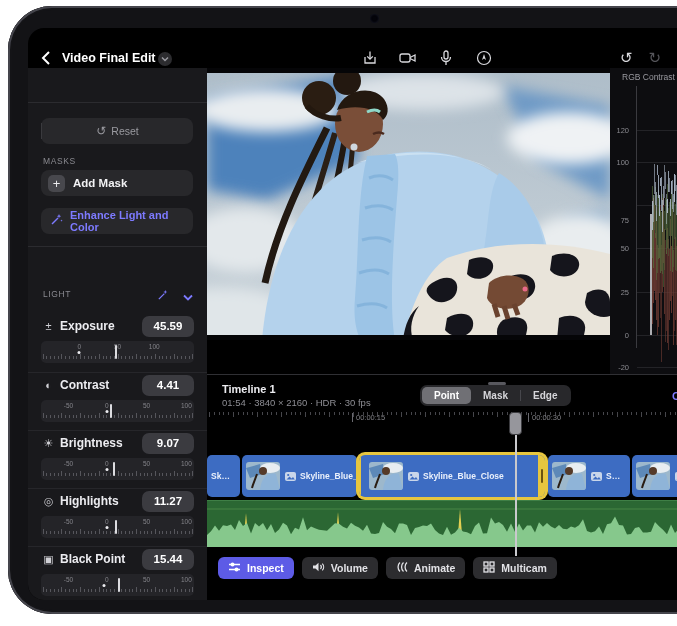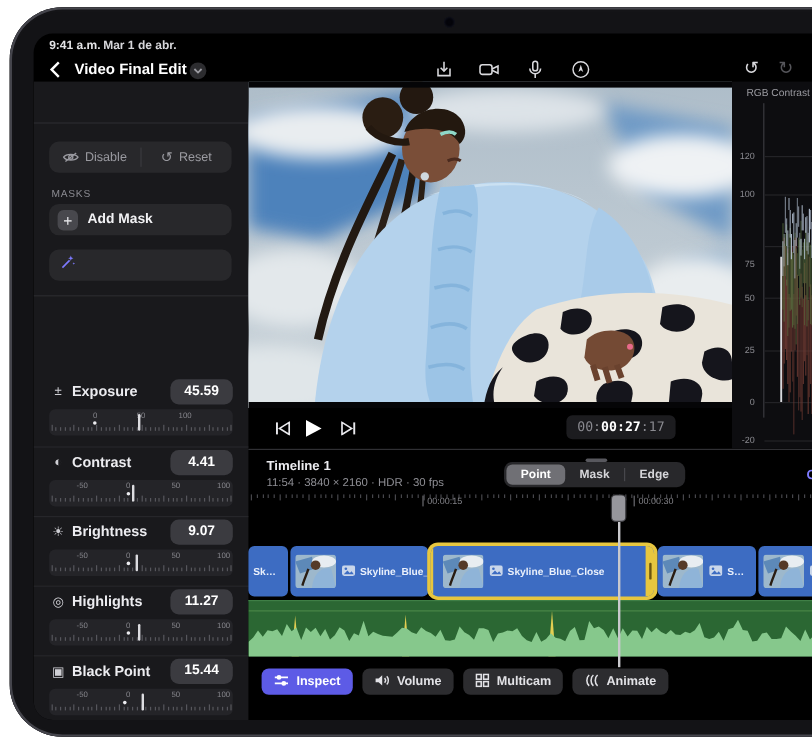--- a/index.html
+++ b/index.html
@@ -102,24 +102,20 @@
 </style>
 </head>
 <body>
 
 <div class="device">
   <div class="cam-dot"></div>
 </div>
 
 <div class="screen">
 
-  <div class="statusbar">
-    <span class="st-time">9:41 a.m.</span>
-    <span class="st-date">Mar 1 de abr.</span>
-  </div>
 
   <div class="titlebar">
     <span class="back-chev" style="left:12px">
       <svg width="14" height="16">
           <polyline points="9,2 3,8 9,14" fill="none" stroke="#fff" stroke-width="2"></polyline>
         </svg>
     </span>
     <span class="tb-title">Video Final Edit</span>
     <span class="tb-drop">
       <svg width="8" height="6">
@@ -157,28 +153,20 @@
     <div class="tb-right">
       <span class="glyph-btn">↺</span>
       <span class="glyph-btn glyph-dim">↻</span>
     </div>
   </div>
 
   <div class="panel">
     <div class="panel-div" style="top:34px"></div>
 
     <div class="pill2">
-      <div class="half">
-        <svg width="14" height="10" viewBox="0 0 14 10" fill="none" stroke="#9a9aa0" stroke-width="1.1">
-          <path d="M1,5 C3,1.8 11,1.8 13,5 C11,8.2 3,8.2 1,5 Z"></path>
-            <circle cx="7" cy="5" r="1.7"></circle>
-            <path d="M2.5,8.5 L11.5,1.5"></path>
-          </svg>
-        <span>Disable</span>
-      </div>
       <div class="sep"></div>
       <div class="half">
         <span style="font-size:12px">↺</span>
         <span>Reset</span>
       </div>
     </div>
 
     <div class="sec-label" style="top:88px">MASKS</div>
     <div class="btn-row" style="top:102px">
       <span class="plusbox">+</span>
@@ -186,23 +174,40 @@
     </div>
 
     <div class="btn-row enh" style="top:140px">
       <span style="margin:0 7px 0 9px">
         <svg width="13" height="13" viewBox="0 0 13 13" fill="none" stroke="#7d7aff" stroke-width="1.4">
           <path d="M2,11 L8,5"></path>
             <path d="M9,1 L9.6,2.6 L11.2,3.2 L9.6,3.8 L9,5.4 L8.4,3.8 L6.8,3.2 L8.4,2.6 Z" fill="#7d7aff" stroke="none"></path>
           <path d="M11.5,6.5 L11.8,7.3 L12.6,7.6 L11.8,7.9 L11.5,8.7 L11.2,7.9 L10.4,7.6 L11.2,7.3 Z" fill="#7d7aff" stroke="none"></path>
           </svg>
       </span>
+      <span class="lbl">Enhance Light and Color</span>
     </div>
     <div class="panel-div" style="top:178px"></div>
 
+    <div class="light-row">
+      <span class="sec-label" style="top:3px">LIGHT</span>
+      <div class="light-icons">
+        <span>
+          <svg width="12" height="12" viewBox="0 0 13 13" fill="none" stroke="#7d7aff" stroke-width="1.4">
+            <path d="M2,11 L8,5"></path>
+              <path d="M9,1 L9.6,2.6 L11.2,3.2 L9.6,3.8 L9,5.4 L8.4,3.8 L6.8,3.2 L8.4,2.6 Z" fill="#7d7aff" stroke="none"></path>
+            </svg>
+        </span>
+        <span>
+          <svg width="10" height="7">
+              <polyline points="1,1.5 5,5.5 9,1.5" fill="none" stroke="#7d7aff" stroke-width="1.8"></polyline>
+            </svg>
+        </span>
+      </div>
+    </div>
 
     <div id="sliders-container">
         <div class="slider-block first" style="top: 246px;">
           <span class="s-icon">±</span>
           <span class="s-name">Exposure</span>
           <span class="s-value">45.59</span>
           <div class="s-ruler">
             <span class="r-label" style="left:25%">0</span>
             <span class="r-label" style="left:50%">50</span>
             <span class="r-label" style="left:74%">100</span>
@@ -524,40 +529,20 @@
         </g>
         <path d="M282,215 C290,207 306,205 316,211 C325,217 323,232 312,238 C300,244 284,240 280,230 Z" fill="#744a34"></path>
         <path d="M287,236 L291,249 M297,238 L301,251 M307,236 L311,247" stroke="#6a422e" stroke-width="5"></path>
         <circle cx="318" cy="221" r="2.5" fill="#e86a8a"></circle>
       </g>
       <rect width="403" height="5" fill="#050507"></rect>
       <rect y="267" width="403" height="5" fill="#050507"></rect>
     </svg>
   </div>
 
-  <div class="transport">
-    <span class="tr-btn" style="left:18px">
-      <svg width="13" height="12" viewBox="0 0 13 12">
-          <rect x="1" y="1" width="1.6" height="10" fill="#e8e8ec"></rect>
-          <path d="M12,1 L4,6 L12,11 Z" fill="none" stroke="#e8e8ec" stroke-width="1.4"></path>
-        </svg>
-    </span>
-    <span class="tr-btn" style="left:44px">
-      <svg width="15" height="16" viewBox="0 0 15 16">
-          <path d="M1,1 L14,8 L1,15 Z" fill="#fff"></path>
-        </svg>
-    </span>
-    <span class="tr-btn" style="left:73px">
-      <svg width="13" height="12" viewBox="0 0 13 12">
-          <rect x="10.4" y="1" width="1.6" height="10" fill="#e8e8ec"></rect>
-          <path d="M1,1 L9,6 L1,11 Z" fill="none" stroke="#e8e8ec" stroke-width="1.4"></path>
-        </svg>
-    </span>
-    <span class="timecode"><span class="tc-dim">00:</span><span class="tc-hi">00:27</span><span class="tc-dim">:17</span></span>
-  </div>
   <div class="tr-sep"></div>
 
   <div class="scope">
     <span class="scope-title">RGB Contrast</span>
     <div class="scope-axis"></div>
     <div id="scope-marks">
         <span class="scope-tick" style="top:62px">120</span>
         <div class="scope-grid" style="top:62px"></div>
         <span class="scope-tick" style="top:94px">100</span>
         <div class="scope-grid" style="top:94px"></div>
@@ -647,21 +632,21 @@
         <rect x="44" y="136" width="1" height="66" fill="#566e3e" opacity="0.6203519456183314"></rect>
         <rect x="44" y="107" width="1" height="16" fill="#b9c6d8" opacity="0.6213401407568437"></rect>
         <rect x="45" y="178" width="1" height="99" fill="#6e3a32" opacity="0.5992804998994249"></rect>
         <rect x="45" y="132" width="1" height="71" fill="#566e3e" opacity="0.45811844065697793"></rect>
         <rect x="45" y="117" width="1" height="30" fill="#b9c6d8" opacity="0.6097960673783888"></rect>
       </svg>
   </div>
 
   <div class="tl-handle"></div>
   <span class="tl-name">Timeline 1</span>
-  <span class="tl-meta">11:54 · 3840 × 2160 · HDR · 30 fps</span>
+  <span class="tl-meta">01:54 · 3840 × 2160 · HDR · 30 fps</span>
   <div class="modes" id="modes">
       <div class="mode active">Point</div>
       <div class="mode">Mask</div>
       <div class="mode-sep"></div>
       <div class="mode">Edge</div>
     </div>
   <span class="cut-partial">C</span>
 
   <div class="ruler" id="ruler">
       <span class="tk" style="left:2.0px;height:5px"></span>
@@ -875,30 +860,30 @@
       <div class="tl-btn">
         <span><svg width="13" height="12" viewBox="0 0 13 12" fill="none" stroke="currentColor" stroke-width="1.2">
             <path d="M1,4.5 L3.5,4.5 L6.5,1.8 L6.5,10.2 L3.5,7.5 L1,7.5 Z" fill="currentColor" stroke="none"></path>
             <path d="M8.5,4 a3,3 0 0 1 0,4"></path>
             <path d="M10.3,2.6 a5,5 0 0 1 0,6.8"></path>
           </svg></span>
         <span>Volume</span>
       </div>
       <div class="tl-btn">
         <span><svg width="12" height="12" viewBox="0 0 12 12" fill="none" stroke="currentColor" stroke-width="1.3">
+            <path d="M4,1.5 C1.4,3.5 1.4,8.5 4,10.5"></path>
+            <path d="M7.5,1.5 C4.9,3.5 4.9,8.5 7.5,10.5"></path>
+            <path d="M11,1.5 C8.4,3.5 8.4,8.5 11,10.5"></path>
+          </svg></span>
+        <span>Animate</span>
+      </div>
+      <div class="tl-btn">
+        <span><svg width="12" height="12" viewBox="0 0 12 12" fill="none" stroke="currentColor" stroke-width="1.3">
             <rect x="1" y="1" width="4" height="4"></rect>
             <rect x="7" y="1" width="4" height="4"></rect>
             <rect x="1" y="7" width="4" height="4"></rect>
             <rect x="7" y="7" width="4" height="4"></rect>
           </svg></span>
         <span>Multicam</span>
       </div>
-      <div class="tl-btn">
-        <span><svg width="12" height="12" viewBox="0 0 12 12" fill="none" stroke="currentColor" stroke-width="1.3">
-            <path d="M4,1.5 C1.4,3.5 1.4,8.5 4,10.5"></path>
-            <path d="M7.5,1.5 C4.9,3.5 4.9,8.5 7.5,10.5"></path>
-            <path d="M11,1.5 C8.4,3.5 8.4,8.5 11,10.5"></path>
-          </svg></span>
-        <span>Animate</span>
-      </div>
     </div>
 
 </div>
 
 </body></html>

